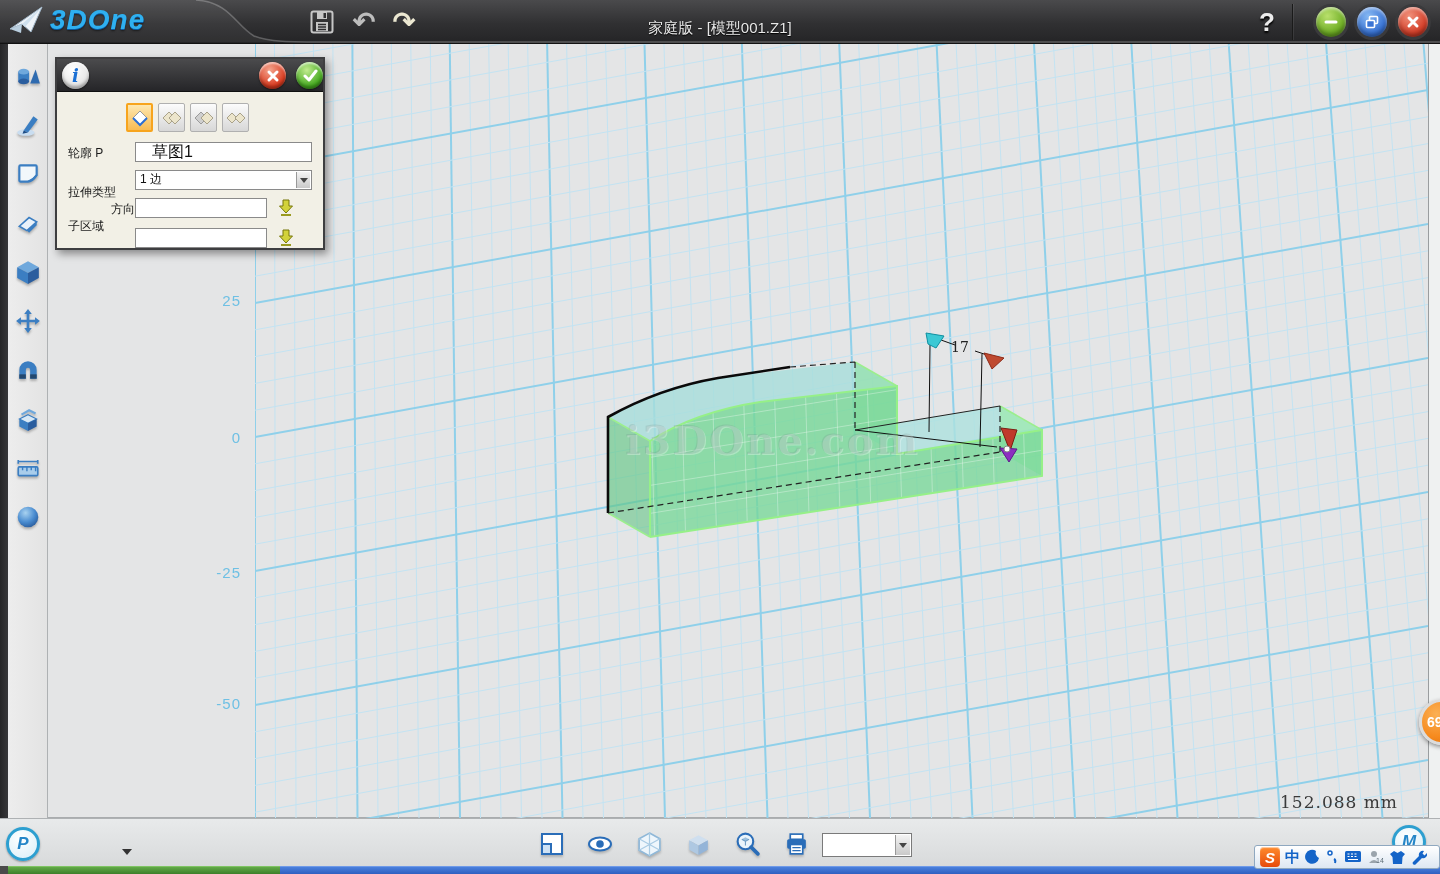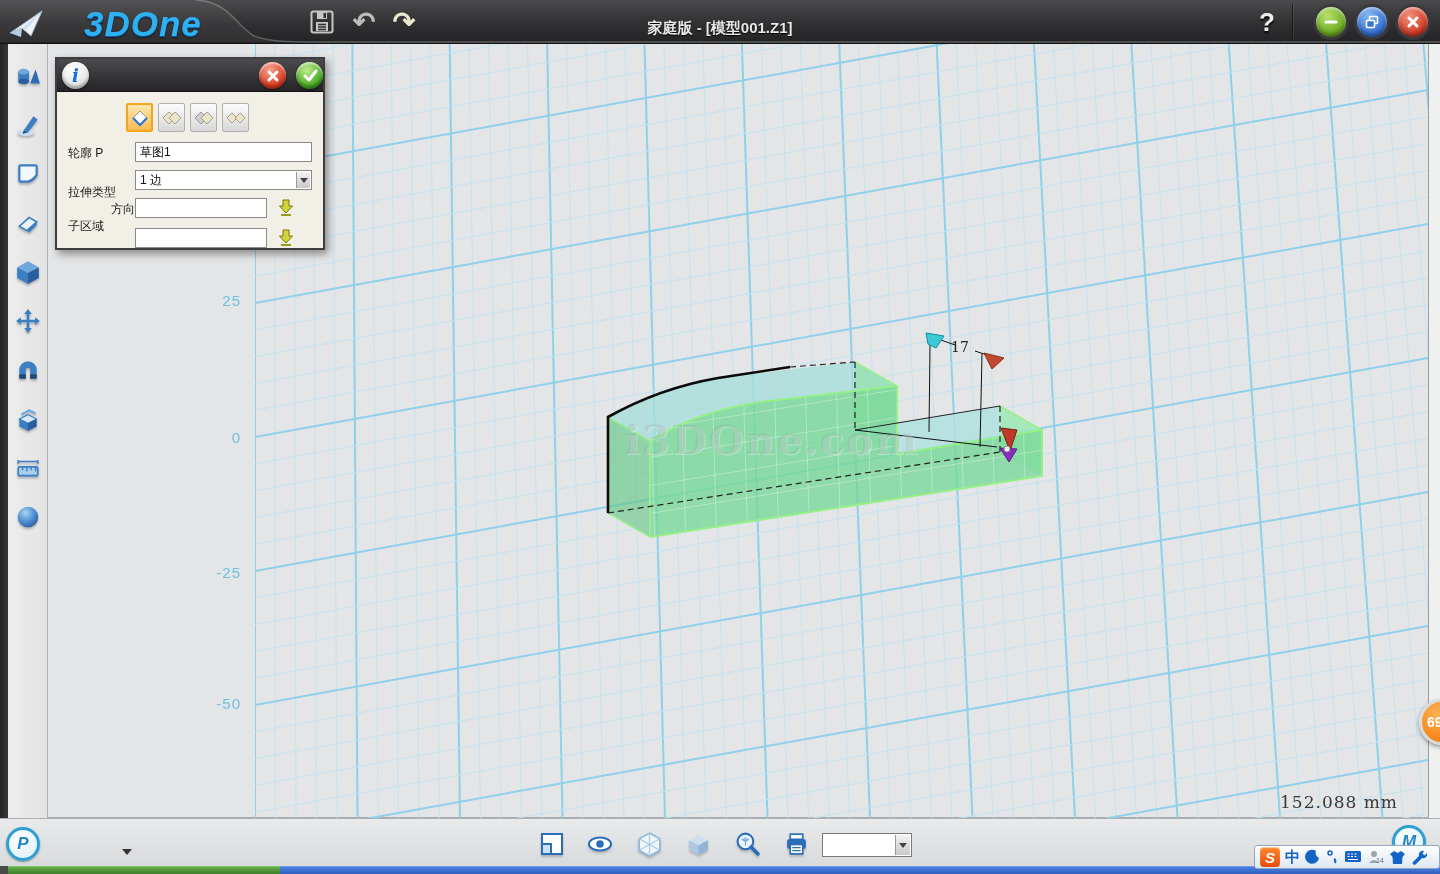--- a/index.html
+++ b/index.html
@@ -5,27 +5,27 @@
   html,body{margin:0;padding:0;background:#000;}
   *{box-sizing:border-box;}
   #page{position:relative;width:1440px;height:874px;overflow:hidden;
         font-family:"Liberation Sans",sans-serif;background:#e4e5e6;}
 
   
   .titlebar{position:absolute;left:0;top:0;width:1440px;height:44px;
     background:linear-gradient(#4a4a4c,#303032 55%,#242426);border-bottom:1px solid #121212;}
   .titlebar .swoosh{position:absolute;inset:0;pointer-events:none;}
   .logo{position:absolute;left:8px;top:4px;display:flex;align-items:center;gap:6px;}
-  .logo-text{font-size:35px;font-weight:bold;font-style:italic;color:#2fb0f0;
-    text-shadow:0 1px 0 #0b5aa0, 0 2px 2px rgba(0,0,0,.5);letter-spacing:1px;margin-left:34px;}
+  .logo-text{font-size:28px;font-weight:bold;font-style:italic;color:#2fb0f0;
+    text-shadow:0 1px 0 #0b5aa0, 0 2px 2px rgba(0,0,0,.5);letter-spacing:1px;}
   .tb-btn{position:absolute;top:8px;width:28px;height:28px;display:flex;align-items:center;
     justify-content:center;cursor:pointer;}
   .arrow-glyph{font-size:27px;line-height:26px;font-weight:bold;}
   .title-text{position:absolute;left:50%;top:0;transform:translateX(-50%);height:56px;
-    display:flex;align-items:center;color:#e8e8e8;font-size:15px;text-shadow:0 1px 1px #000;font-weight:bold;}
+    display:flex;align-items:center;color:#e8e8e8;font-size:15px;text-shadow:0 1px 1px #000;}
   .help-q{position:absolute;left:1252px;top:2px;width:30px;height:40px;display:flex;align-items:center;
     justify-content:center;color:#ececec;font-size:26px;font-weight:bold;text-shadow:0 2px 2px #000;cursor:pointer;}
   .tb-sep{position:absolute;left:1292px;top:4px;width:1px;height:36px;background:#1a1a1a;box-shadow:1px 0 0 rgba(255,255,255,.08);}
   .win-circle{position:absolute;top:7px;width:30px;height:30px;border-radius:50%;
     display:flex;align-items:center;justify-content:center;cursor:pointer;
     box-shadow:0 0 0 3px #3a3a3c, inset 0 2px 3px rgba(255,255,255,.55), inset 0 -3px 4px rgba(0,0,0,.35);}
   .win-min{left:1316px;background:radial-gradient(circle at 38% 30%,#b9e06c,#6fae25 62%,#4c7f12);}
   .win-restore{left:1357px;background:radial-gradient(circle at 38% 30%,#86b8f2,#3a74d4 62%,#1d4fa8);}
   .win-close{left:1398px;background:radial-gradient(circle at 38% 30%,#f0907a,#d4402a 62%,#9e2012);}
 
@@ -68,23 +68,23 @@
   .dlg-info{left:5px;background:radial-gradient(circle at 40% 30%,#ffffff,#d8d8d8);cursor:default;
     color:#1a6fd4;font-family:"DejaVu Serif",serif;font-style:italic;font-weight:bold;font-size:18px;}
   .dlg-cancel{left:202px;background:radial-gradient(circle at 40% 30%,#f4a58e,#d93b20 65%,#a82410);}
   .dlg-ok{left:239px;background:radial-gradient(circle at 40% 30%,#c2ec90,#46aa20 65%,#2f7f12);}
   .diamond-row{position:absolute;left:69px;top:44px;display:flex;gap:5px;}
   .dia-btn{width:27px;height:29px;border:1px solid #b0b0b0;border-radius:2px;cursor:pointer;
     background:linear-gradient(#fcfcfc,#d7d7d7);display:flex;align-items:center;justify-content:center;}
   .dia-btn.selected{border:2px solid #f7a41d;background:linear-gradient(#fde7b0,#f8bb52);}
   .dlg-label{position:absolute;left:11px;font-size:12px;color:#1b1b1b;white-space:nowrap;}
   .dlg-input{position:absolute;left:78px;height:20px;border:1px solid #8a8a8a;background:#fff;
-    font-size:12px;font-family:"Liberation Sans",sans-serif;padding:1px 4px;color:#111;}
+    font-size:16px;font-family:"Liberation Sans",sans-serif;padding:1px 16px;color:#111;}
   .dlg-select{position:absolute;left:78px;width:177px;height:20px;border:1px solid #8a8a8a;background:#fff;
-    font-size:12px;color:#111;display:flex;align-items:center;padding-left:4px;cursor:pointer;}
+    font-size:12px;color:#111;display:flex;align-items:flex-start;padding-left:4px;cursor:pointer;}
   .dd-btn{position:absolute;right:1px;top:1px;width:14px;height:16px;border-left:1px solid #999;
     background:linear-gradient(#f4f4f4,#c9c9c9);display:flex;align-items:center;justify-content:center;}
   .dd-btn:after{content:"";border-left:4px solid transparent;border-right:4px solid transparent;
     border-top:5px solid #444;}
   .pick-icon{position:absolute;left:220px;width:18px;height:19px;cursor:pointer;}
 
   
   .bottom-bar{position:absolute;left:0;top:818px;width:1440px;height:48px;
     background:linear-gradient(#e8eaeb,#d8dadb);border-top:1px solid #aeb1b3;}
   .p-badge,.m-badge{position:absolute;width:34px;height:34px;border-radius:50%;cursor:pointer;

